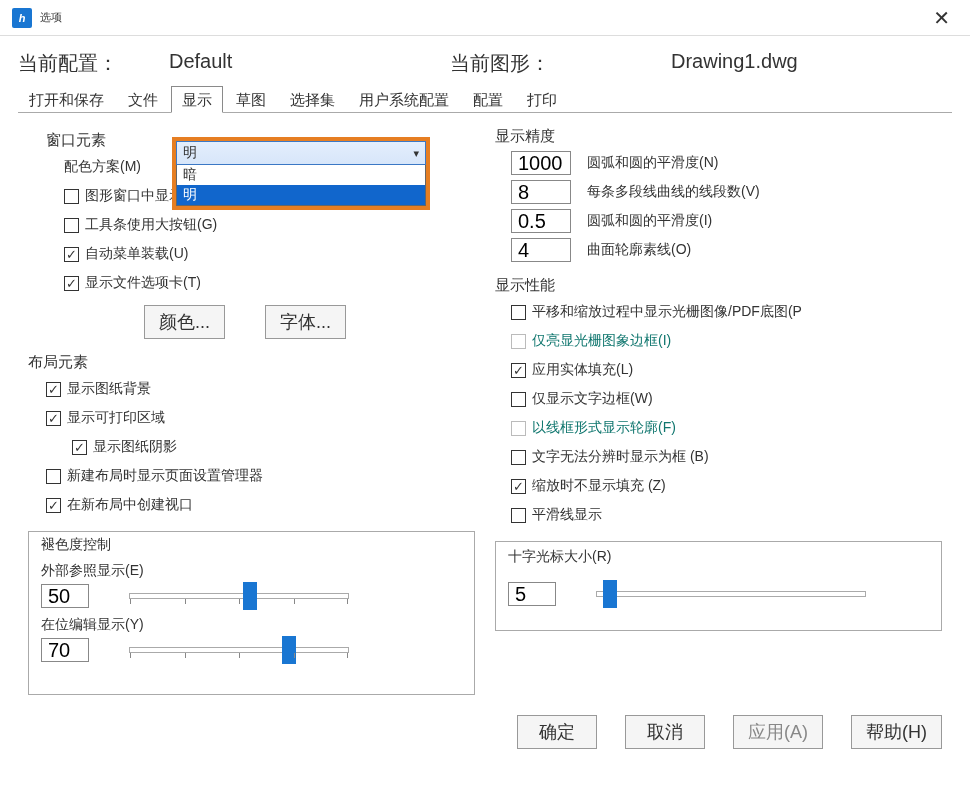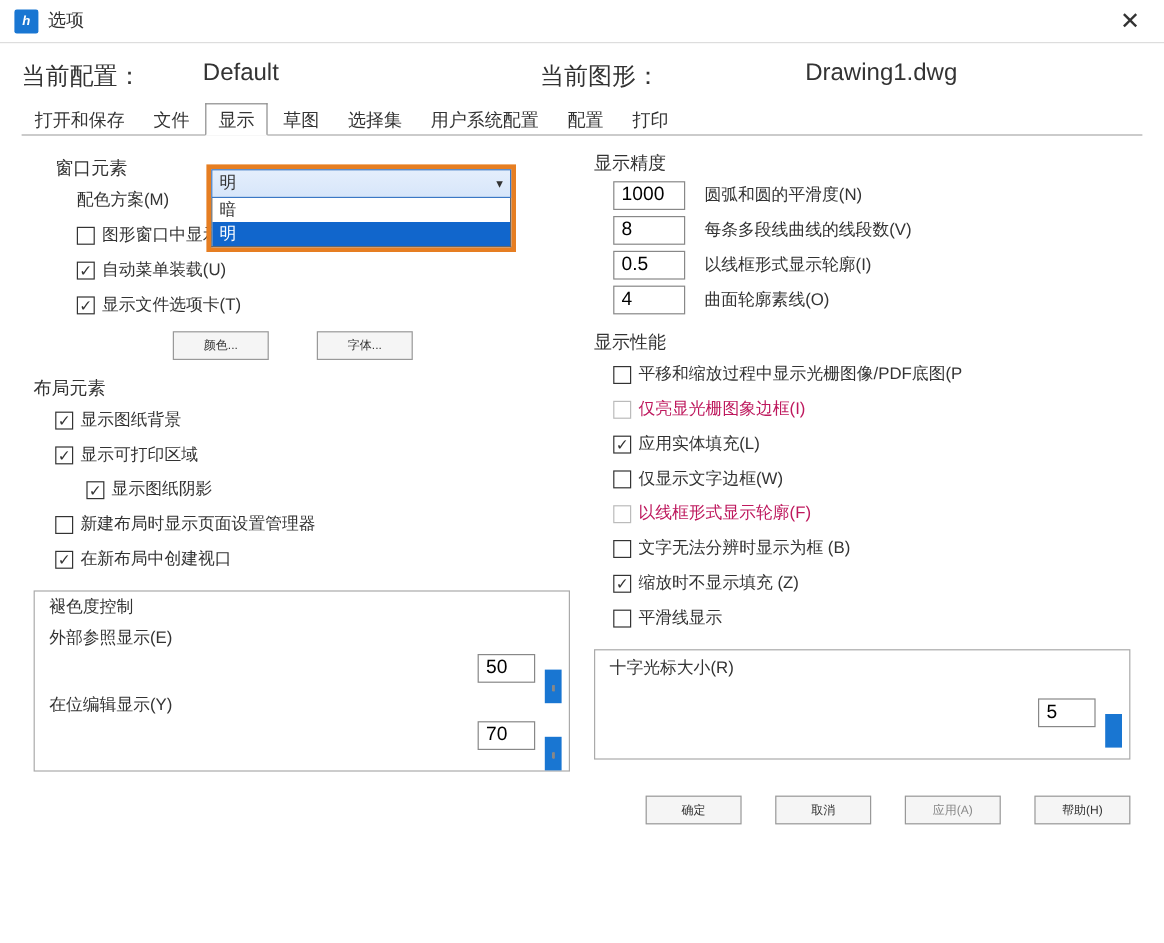--- a/index.html
+++ b/index.html
@@ -1,45 +1,45 @@
 <!DOCTYPE html>
 <html><head>
 <meta charset="utf-8">
 <style>
 * { box-sizing: border-box; margin: 0; padding: 0; }
 body { font-family: "Microsoft YaHei", SimSun, sans-serif; font-size: 14px; background: #fff; width: 970px; height: 786px; overflow: hidden; color: #333; }
 .titlebar { height: 36px; display: flex; align-items: center; padding: 0 12px; border-bottom: 1px solid #ddd; }
 .titlebar .app-icon { width: 20px; height: 20px; background: #1976d2; display: flex; align-items: center; justify-content: center; color: #fff; font-size: 11px; font-style: italic; font-weight: bold; border-radius: 2px; margin-right: 8px; }
-.titlebar .title { font-size: 15px; }
+.titlebar .title { font-size: 11px; }
 .titlebar .spacer { flex: 1; }
 .titlebar .close { font-size: 20px; cursor: pointer; padding: 0 8px; }
 .info-row { display: flex; padding: 14px 18px 8px; font-size: 20px; gap: 31px; }
 .info-row .lbl { width: 120px; }
 .info-row .val { width: 250px; }
 .info-row .lbl2 { width: 190px; }
 .tabs { display: flex; margin: 0 18px; border-bottom: 1px solid #aaa; font-size: 15px; }
 .tab { padding: 4px 10px 2px; cursor: pointer; border: 1px solid transparent; border-bottom: none; margin-right: 2px; position: relative; top: 1px; }
 .tab.active { border-color: #8a8a8a; background: #fff; border-bottom: 1px solid #fff; }
 .content { display: flex; padding: 12px 28px 8px; gap: 20px; }
 .col { flex: 1; position: relative; }
 .group-lbl { font-size: 15px; margin: 6px 0 2px 18px; }
 .inset { margin-left: 36px; }
 .row { display: flex; align-items: center; margin: 5px 0; min-height: 24px; }
 .row-su { margin-left: 18px; }
 .chk { width: 15px; height: 15px; border: 1px solid #333; margin-right: 6px; display: inline-flex; align-items: center; justify-content: center; flex-shrink: 0; cursor: pointer; }
 .chk.checked::after { content: "✓"; font-size: 13px; line-height: 1; }
 .chk.disabled { border-color: #bbb; }
-.lbltxt.disabled { color: #be185d; }
+.lbltxt.disabled { color: #0f766e; }
 .btn-row { margin-left: 80px; margin-top: 10px; display: flex; gap: 40px; }
-.btn { border: 1px solid #999; background: #f5f5f5; padding: 4px 14px; cursor: pointer; font-size: 10px; min-width: 80px; text-align: center; }
+.btn { border: 1px solid #999; background: #f5f5f5; padding: 4px 14px; cursor: pointer; font-size: 18px; min-width: 80px; text-align: center; }
 .btn.disabled { color: #888; }
-.txt-in { width: 60px; height: 24px; border: 1px solid #888; padding: 2px 6px; margin-right: 16px; font-size: 16px; }
+.txt-in { width: 60px; height: 24px; border: 1px solid #888; padding: 2px 6px; margin-right: 16px; font-size: 20px; }
 .txt-in-sm { width: 48px; }
 .sect { margin-bottom: 14px; }
-.slider-wrap { display: flex; align-items: flex-end; margin: 4px 0 8px; flex-direction: column; }
+.slider-wrap { display: flex; align-items: center; margin: 4px 0 8px; }
 .slider-track { position: relative; flex: 1; height: 6px; border: 1px solid #aaa; background: #fff; margin-left: 24px; max-width: 220px; }
 .slider-thumb { position: absolute; width: 14px; height: 28px; background: #1976d2; top: -12px; cursor: pointer; }
 .tick { position: absolute; width: 1px; height: 5px; background: #888; bottom: -6px; }
 .fieldset { border: 1px solid #aaa; margin: -2px 0 0 0; padding-top: 0; position: relative; }
 .footer { display: flex; justify-content: flex-end; gap: 28px; padding: 12px 28px 16px; }
 
 .dd-outer { position: absolute; border: 4px solid #e67e22; z-index: 10; }
 .dd-box { border: 1px solid #3b78c5; background: linear-gradient(#e4eefc,#d7e6fa); height: 24px; display: flex; align-items: center; padding: 0 6px; justify-content: space-between; cursor: pointer; }
 .dd-box .chev { font-size: 11px; }
 .dd-list { border: 1px solid #666; border-top: none; background: #fff; }
@@ -84,20 +84,24 @@
       <div class="group-lbl">窗口元素</div>
       <div class="inset">
         <div class="row">
           <span class="lbltxt"><span>配色方案(M)</span></span>
         </div>
         <div class="row">
             <span class="chk"></span>
             <span class="lbltxt">图形窗口中显示滚动条(S)</span>
           </div>
         <div class="row">
+            <span class="chk"></span>
+            <span class="lbltxt">工具条使用大按钮(G)</span>
+          </div>
+        <div class="row">
             <span class="chk checked"></span>
             <span class="lbltxt">自动菜单装载(U)</span>
           </div>
         <div class="row">
             <span class="chk checked"></span>
             <span class="lbltxt">显示文件选项卡(T)</span>
           </div>
         <div class="btn-row">
           <div class="btn">颜色...</div>
           <div class="btn">字体...</div>
@@ -133,21 +137,21 @@
       <div class="row row-su">
           <span class="chk"></span>
           <span class="lbltxt">新建布局时显示页面设置管理器</span>
         </div>
       <div class="row row-su">
           <span class="chk checked"></span>
           <span class="lbltxt">在新布局中创建视口</span>
         </div>
     </div>
 
-    <div class="fieldset" style="padding:12px 12px 7px 12px; margin-top:12px;">
+    <div class="fieldset" style="padding:12px 12px 24px 12px; margin-top:12px;">
       <span class="fade-title">褪色度控制</span>
       <div style="margin-bottom:2px">外部参照显示(E)</div>
       <div class="slider-wrap">
         <input class="txt-in txt-in-sm" value="50" style="">
         <div class="slider-track">
           <div class="slider-thumb" style="left:calc(55% - 7px)"></div>
           <div class="tick" style="left:0"></div>
             <div class="tick" style="left:25%"></div>
             <div class="tick" style="left:50%"></div>
             <div class="tick" style="left:75%"></div>
@@ -176,21 +180,21 @@
         <div class="row">
             <input class="txt-in" value="1000" style="">
             <span class="lbltxt">圆弧和圆的平滑度(N)</span>
           </div>
         <div class="row">
             <input class="txt-in" value="8" style="">
             <span class="lbltxt">每条多段线曲线的线段数(V)</span>
           </div>
         <div class="row">
             <input class="txt-in" value="0.5" style="">
-            <span class="lbltxt">以线框形式显示轮廓(I)</span>
+            <span class="lbltxt">圆弧和圆的平滑度(I)</span>
           </div>
         <div class="row">
             <input class="txt-in" value="4" style="">
             <span class="lbltxt">曲面轮廓素线(O)</span>
           </div>
       </div>
     </div>
 
     <div class="sect">
       <div class="r-group-title">显示性能</div>

